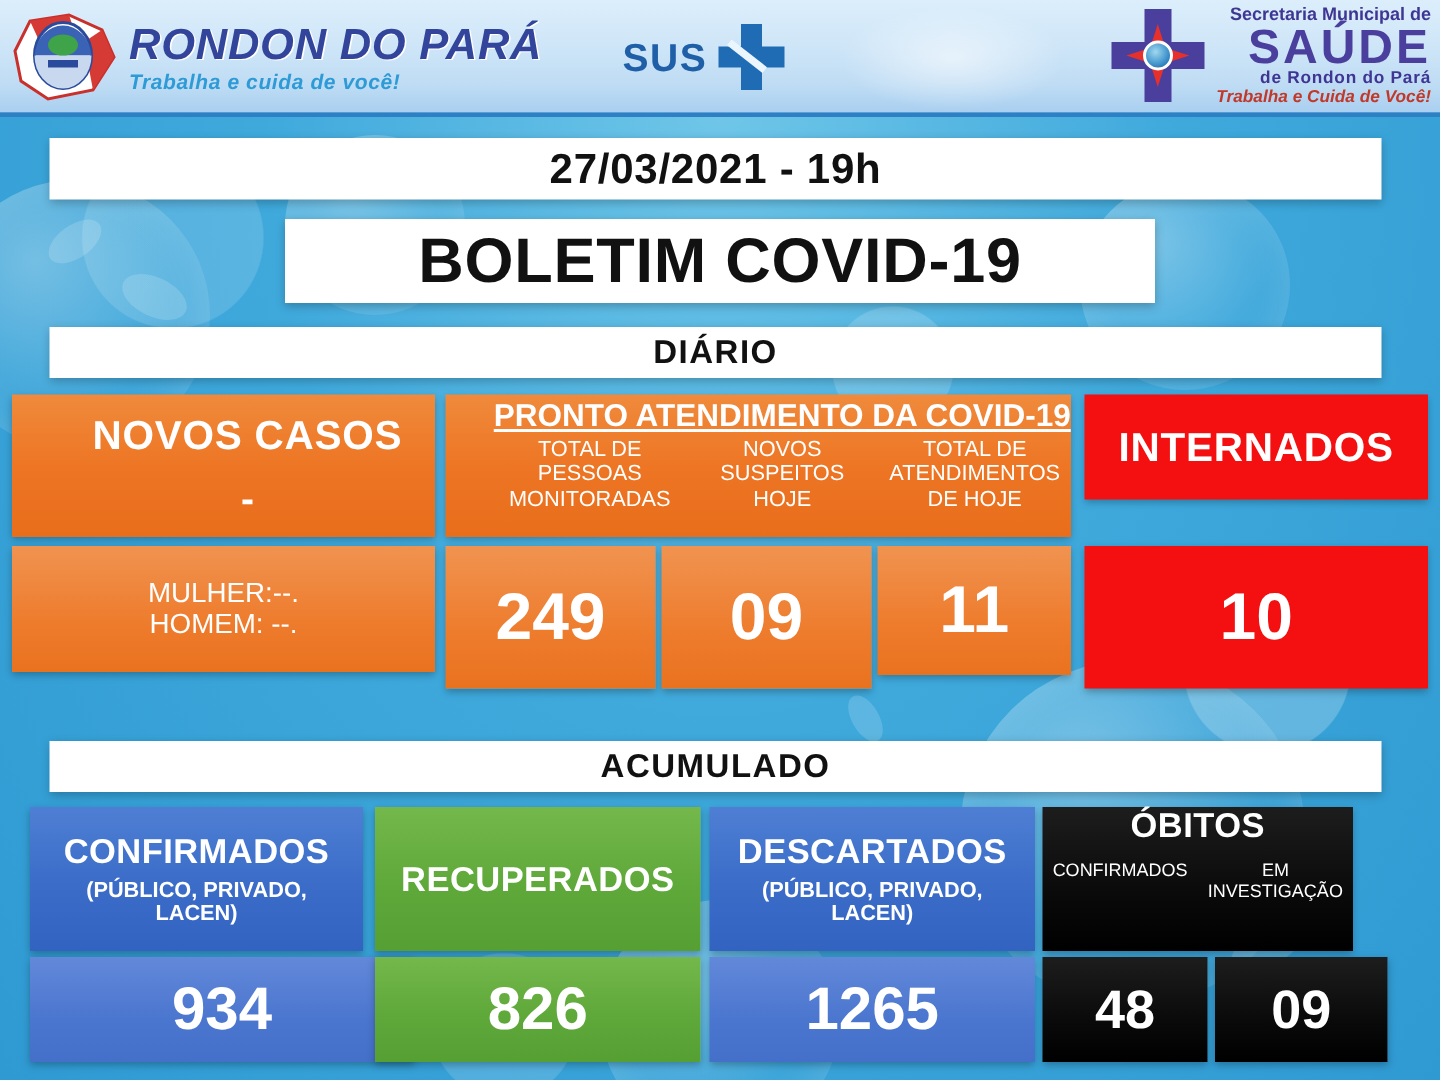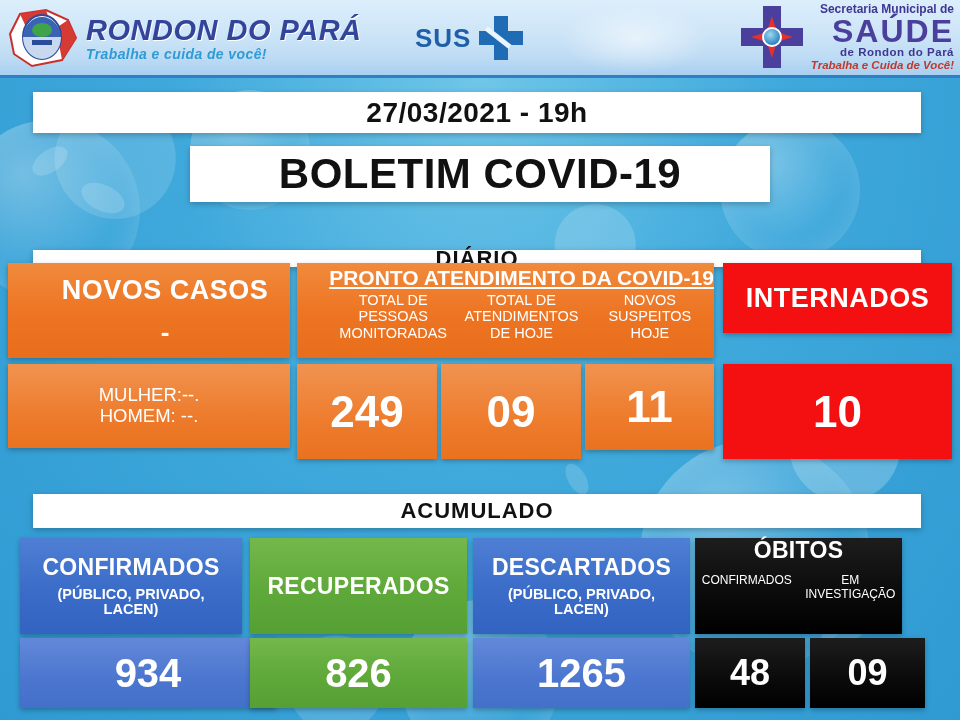--- a/index.html
+++ b/index.html
@@ -86,21 +86,21 @@
   
   .banner {
     position: absolute;
     background: #ffffff;
     display: flex; align-items: center; justify-content: center;
     color: #111111; font-weight: bold;
     box-shadow: 0 2px 6px rgba(0,0,0,0.25);
   }
   #date-banner { left: 33px; top: 92px; width: 888px; height: 41px; font-size: 28px; letter-spacing: 0.5px; }
   #title-banner { left: 190px; top: 146px; width: 580px; height: 56px; font-size: 42px; letter-spacing: 0.5px; }
-  #daily-banner { left: 33px; top: 218px; width: 888px; height: 17px; font-size: 22px; letter-spacing: 1px; margin-top: 32px; }
+  #daily-banner { left: 33px; top: 218px; width: 888px; height: 34px; font-size: 22px; letter-spacing: 1px; }
   #accum-banner { left: 33px; top: 494px; width: 888px; height: 34px; font-size: 22px; letter-spacing: 1px; }
 
   
   .card {
     position: absolute;
     display: flex; flex-direction: column;
     align-items: center; justify-content: center;
     text-align: center; color: #ffffff;
     box-shadow: 0 2px 5px rgba(0,0,0,0.28);
   }
@@ -206,22 +206,22 @@
 
   <div class="card orange-lite" style="left:8px; top:364px; width:282px; height:84px;">
     <div class="card-sub t-19">MULHER:--.</div>
     <div class="card-sub t-19">HOMEM: --.</div>
   </div>
 
   <div class="card orange" style="left:297px; top:263px; width:417px; height:95px; justify-content:flex-start; padding-top:4px;">
     <div class="card-title t-22" style="white-space:nowrap;">PRONTO  ATENDIMENTO  DA COVID-19</div>
     <div class="row" style="margin-top:3px;">
       <div class="col card-sub t-15">TOTAL DE PESSOAS MONITORADAS</div>
+      <div class="col card-sub t-15">NOVOS SUSPEITOS HOJE</div>
       <div class="col card-sub t-15">TOTAL DE ATENDIMENTOS DE HOJE</div>
-      <div class="col card-sub t-15">NOVOS SUSPEITOS HOJE</div>
     </div>
   </div>
 
   <div class="card orange-lite" style="left:297px; top:364px; width:140px; height:95px;">
     <div class="big-num n-44">249</div>
   </div>
   <div class="card orange-lite" style="left:441px; top:364px; width:140px; height:95px;">
     <div class="big-num n-44">09</div>
   </div>
   <div class="card orange-lite" style="left:585px; top:364px; width:129px; height:86px;">

